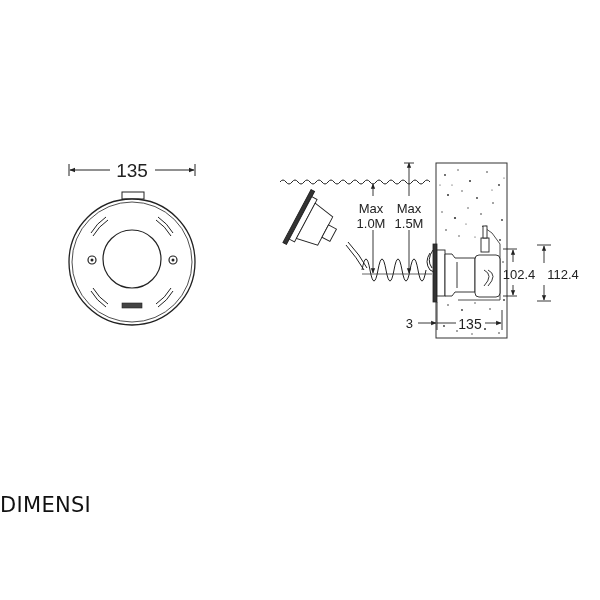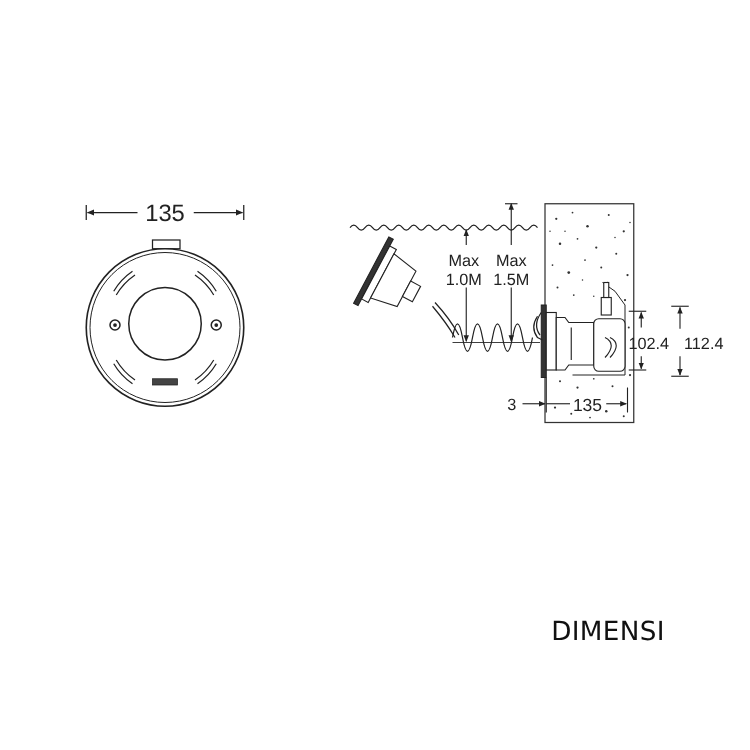--- a/index.html
+++ b/index.html
@@ -1,20 +1,20 @@
 <!DOCTYPE html>
 <html><head>
   <meta charset="utf-8">
   <style>
     html, body { margin: 0; padding: 0; background: #ffffff; }
     body { width: 600px; height: 600px; position: relative; overflow: hidden; font-family: "Liberation Sans", sans-serif; }
     #drawing { position: absolute; left: 0; top: 0; width: 600px; height: 600px; }
     .dimtext { font-family: "Liberation Sans", sans-serif; fill: #222222; }
     #caption {
-      position: absolute; left: 0; top: 493px; width: 532px; text-align: right;
+      position: absolute; left: 0; top: 493px; width: 532px; text-align: left;
       font-family: "DejaVu Sans", sans-serif; font-size: 21px; color: #111111; letter-spacing: 0.3px;
     }
   </style>
 </head>
 <body>
 
 <svg id="drawing" viewBox="0 0 600 600" xmlns="http://www.w3.org/2000/svg">
   <defs>
     <marker id="arr" viewBox="0 0 10 10" refX="9" refY="5" markerWidth="6" markerHeight="6" orient="auto-start-reverse">
       <path d="M0,1 L10,5 L0,9 z" fill="#222"></path>

